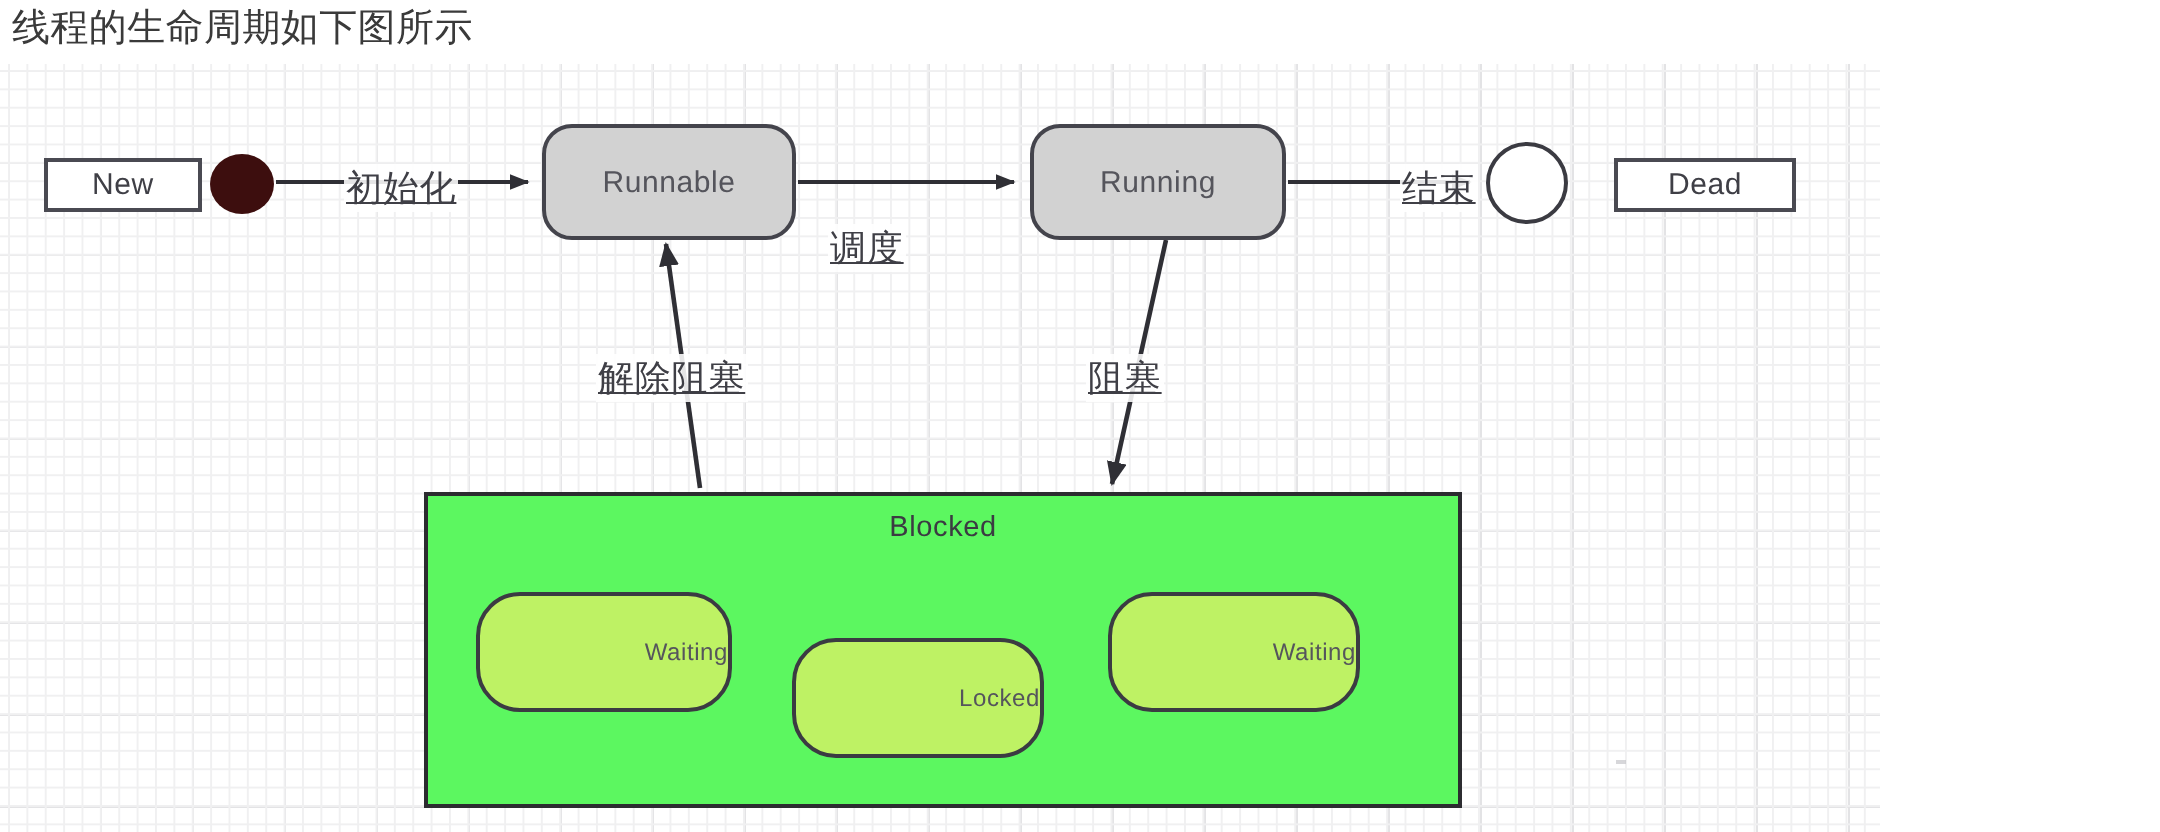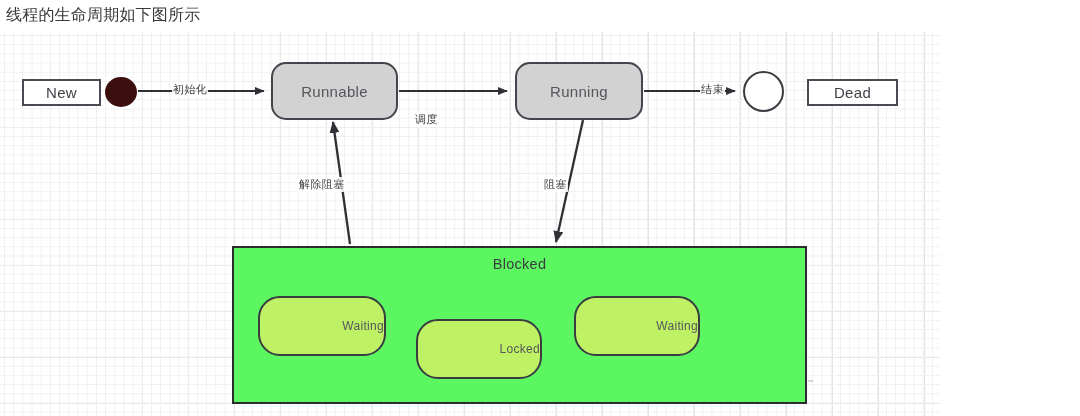--- a/index.html
+++ b/index.html
@@ -20,21 +20,21 @@
     width: 1080px;
     height: 416px;
     background: #ffffff;
   }
 
   
   #caption {
     position: absolute;
     left: 6px;
     top: 6px;
-    font-size: 16px;
+    font-size: 19px;
     line-height: 18px;
     color: #3a3a3a;
     white-space: nowrap;
     letter-spacing: 0.2px;
   }
 
   
   #canvas {
     position: absolute;
     left: 0;
@@ -136,24 +136,25 @@
     top: 8px;
     text-align: center;
     font-size: 14.5px;
     color: #3b3b42;
     letter-spacing: 0.3px;
   }
 
   
   .edge-label {
     position: absolute;
-    font-size: 11px;
+    font-size: 18px;
     color: #3f3f46;
     white-space: nowrap;
     letter-spacing: 0.4px;
+    text-decoration: underline;
   }
   .edge-label.onwhite {
     background: rgba(255,255,255,0.88);
     padding: 0 1px;
   }
 
   
   #stray-mark {
     position: absolute;
     width: 5px;
@@ -215,21 +216,21 @@
     <div class="edge-label onwhite" style="left:172px; top:50px;">初始化</div>
 
     <div class="edge-label onwhite" style="left:414px; top:50px;margin-top:30px;">调度</div>
 
     <div class="edge-label onwhite" style="left:700px; top:50px;">结束</div>
 
     <div class="edge-label onwhite" style="left:543px; top:145px;">阻塞</div>
 
     <div class="edge-label onwhite" style="left:298px; top:145px;">解除阻塞</div>
 
-    <div id="blocked-group" style="left:232px; top:214px; width:575px; height:158px;padding-left:16px;">
+    <div id="blocked-group" style="left:212px; top:214px; width:519px; height:158px;padding-left:16px;">
 
       <div id="blocked-group-title">Blocked</div>
 
       <div class="innernode" style="left:24px; top:48px; width:128px; height:60px;">
         <span>Waiting</span>
       </div>
 
       <div class="innernode" style="left:182px; top:48px; width:126px; height:60px;margin-top:23px;">
         <span>Locked</span>
       </div>

